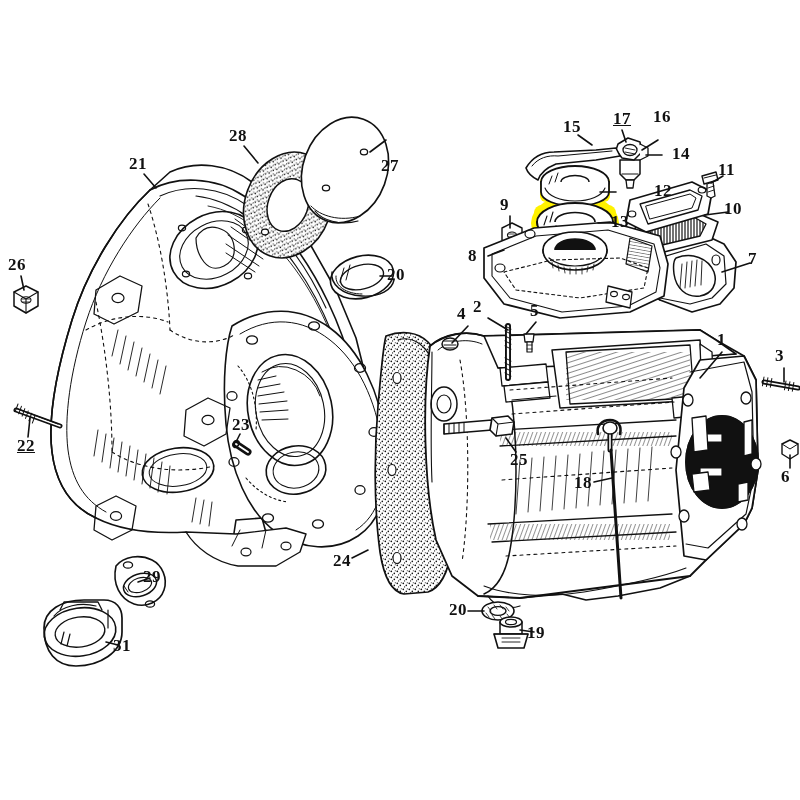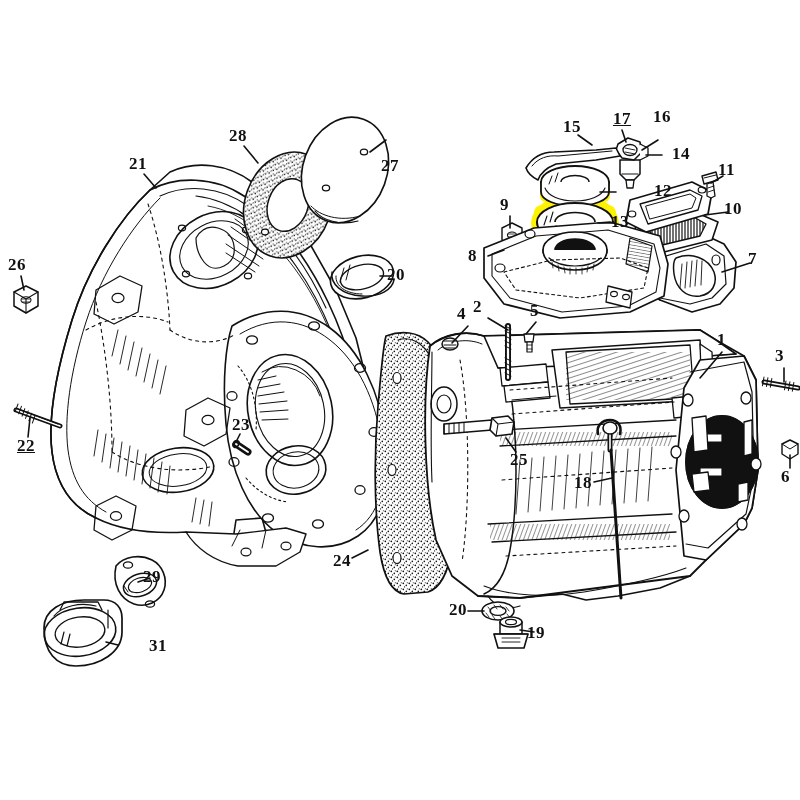--- a/index.html
+++ b/index.html
@@ -540,16 +540,16 @@
       <div class="lbl" style="left: 129px; top: 155px;">21</div>
       <div class="lbl" style="left: 17px; top: 437px; text-decoration: underline;">22</div>
       <div class="lbl" style="left: 232px; top: 416px;">23</div>
       <div class="lbl" style="left: 333px; top: 552px;">24</div>
       <div class="lbl" style="left: 510px; top: 451px;">25</div>
       <div class="lbl" style="left: 8px; top: 256px;">26</div>
       <div class="lbl" style="left: 381px; top: 124px; margin-top: 33px;">27</div>
       <div class="lbl" style="left: 229px; top: 127px;">28</div>
       <div class="lbl" style="left: 143px; top: 568px; text-align: right;">29</div>
       <div class="lbl" style="left: 387px; top: 266px;">20</div>
-      <div class="lbl" style="left: 113px; top: 637px; margin-left: 36px;">31</div>
+      <div class="lbl" style="left: 113px; top: 637px;">31</div>
     </div>
 
 </div>
 
 </body></html>

